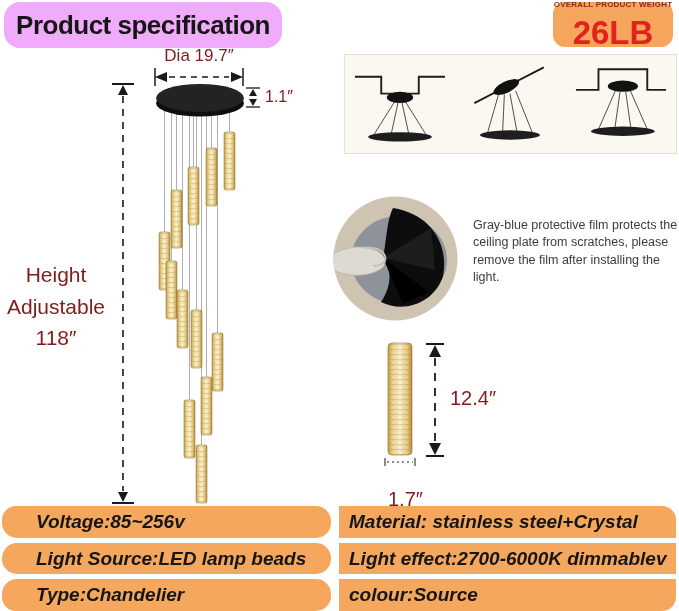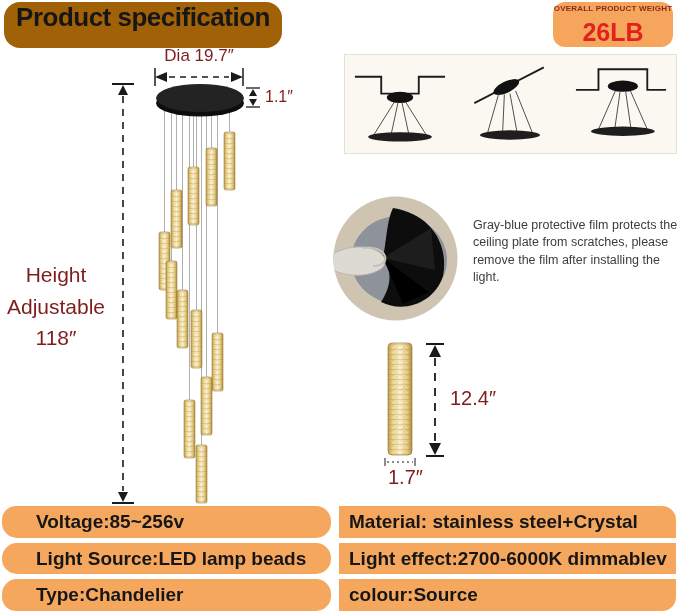--- a/index.html
+++ b/index.html
@@ -1,45 +1,45 @@
 <!DOCTYPE html>
 <html><head>
 <meta charset="utf-8">
 <style>
   html,body{margin:0;padding:0;background:#fff;}
   #stage{position:relative;width:679px;height:611px;background:#fff;overflow:hidden;
          font-family:"Liberation Sans",sans-serif;color:#111;}
   
-  .header-box{position:absolute;left:4px;top:2px;width:278px;height:46px;background:#a16207;
-    border-radius:16px;display:flex;justify-content:center;}
+  .header-box{position:absolute;left:4px;top:2px;width:278px;height:46px;background:#f0abfc;
+    border-radius:16px;display:flex;align-items:center;justify-content:center;}
   .header-box span{font-size:26px;font-weight:bold;letter-spacing:-0.5px;color:#161616;}
   
   .weight-badge{position:absolute;left:553px;top:2px;width:120px;height:45px;background:#f6a55c;
     border-radius:12px;display:flex;flex-direction:column;align-items:center;justify-content:center;}
   .weight-badge .wlabel{font-size:8px;font-weight:bold;color:#8b2c1c;letter-spacing:.2px;}
-  .weight-badge .wvalue{font-size:25px;font-weight:bold;color:#e2231d;line-height:1;margin-top:7px;}
+  .weight-badge .wvalue{font-size:33px;font-weight:bold;color:#e2231d;line-height:1;margin-top:7px;}
   
   .install-panel{position:absolute;left:344px;top:54px;width:333px;height:100px;background:#faf8f1;
     border:1px solid #e3e0d6;box-sizing:border-box;display:flex;align-items:center;justify-content:space-around;}
   
   .diagram-svg{position:absolute;left:0;top:0;width:679px;height:611px;z-index:1;}
   
   .lbl{position:absolute;z-index:2;color:#7f1d1d;}
   .dia-label{left:139px;top:46px;width:120px;text-align:center;font-size:17px;}
   .thick-label{left:265px;top:88px;font-size:16px;}
   .height-label{left:0;top:259px;width:112px;text-align:center;font-size:21px;line-height:1.5;}
   .plen-label{left:450px;top:387px;font-size:20px;}
-  .pdia-label{left:388px;top:466px;font-size:20px;}
+  .pdia-label{left:388px;top:488px;font-size:20px;}
   
   .film-photo{position:absolute;left:333px;top:196px;width:125px;height:125px;}
   .film-note{position:absolute;left:473px;top:217px;width:206px;font-size:12.5px;line-height:1.38;color:#3d3d3d;}
   
   .spec-table{position:absolute;left:2px;right:3px;top:506px;bottom:0;display:flex;flex-direction:column;gap:5px;z-index:2;}
   .spec-row{flex:1;display:flex;gap:8px;}
-  .cell{background:#f6a75e;display:flex;align-items:center;font-weight:bold;font-size:19px;color:#161616;box-sizing:border-box;}
+  .cell{background:#f6a75e;display:flex;align-items:center;font-weight:bold;font-size:19px;color:#161616;box-sizing:border-box;font-style:italic;}
   .cell-left{flex:none;width:329px;padding-left:34px;border-radius:15px;}
   .cell-right{flex:1;padding-left:10px;}
   .spec-row:first-child .cell-left{border-top-left-radius:14px;}
   .spec-row:first-child .cell-right{border-top-right-radius:14px;}
   .spec-row:last-child .cell-left{border-bottom-left-radius:14px;}
   .spec-row:last-child .cell-right{border-bottom-right-radius:14px;}
 </style>
 </head>
 <body>
 

